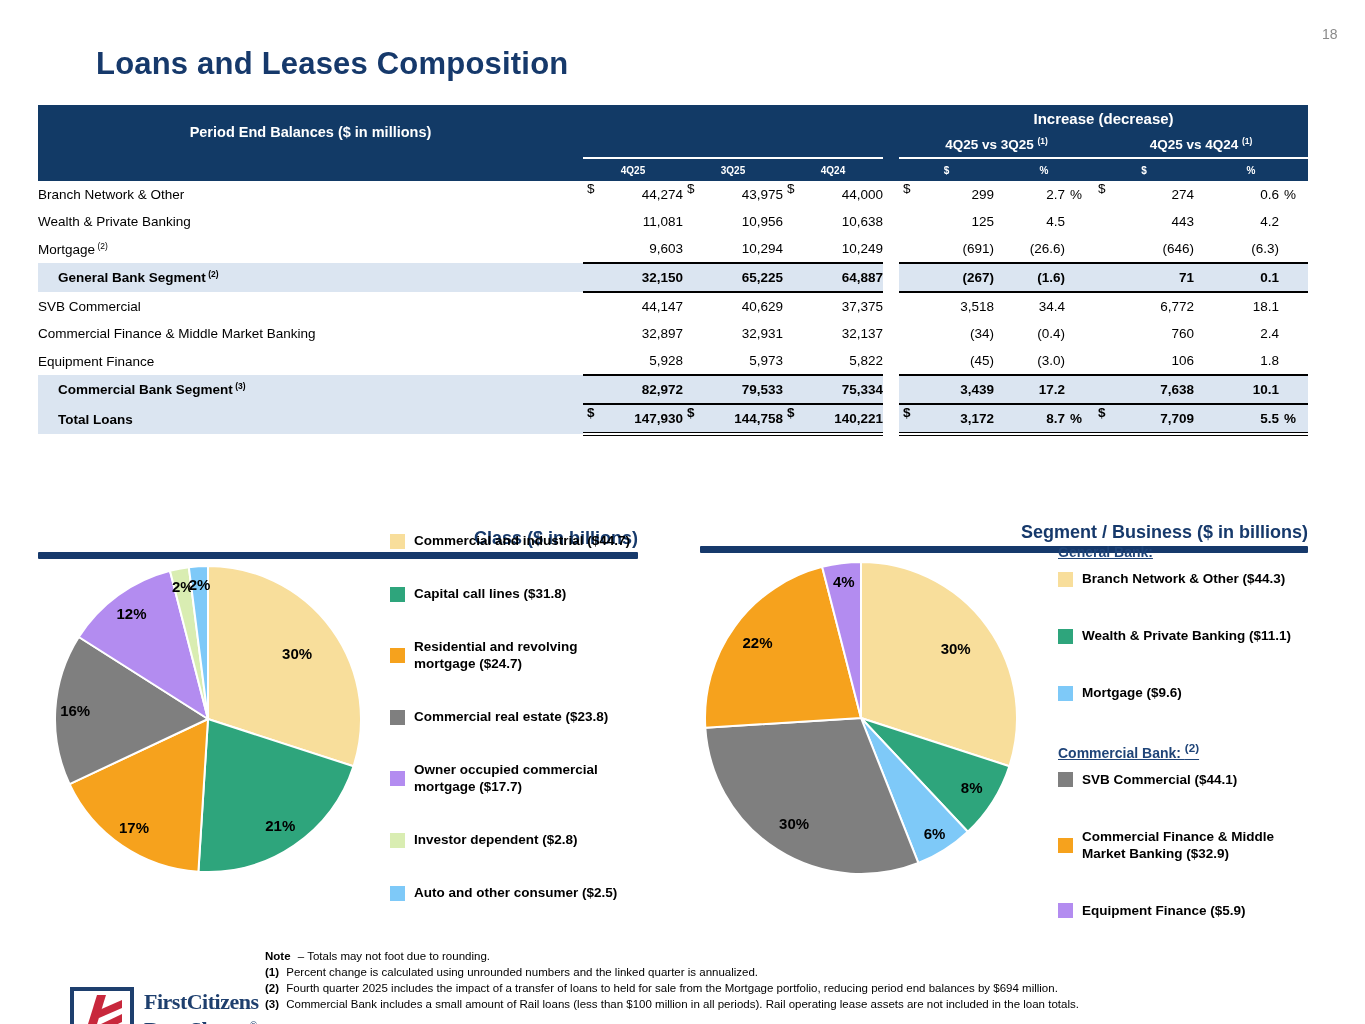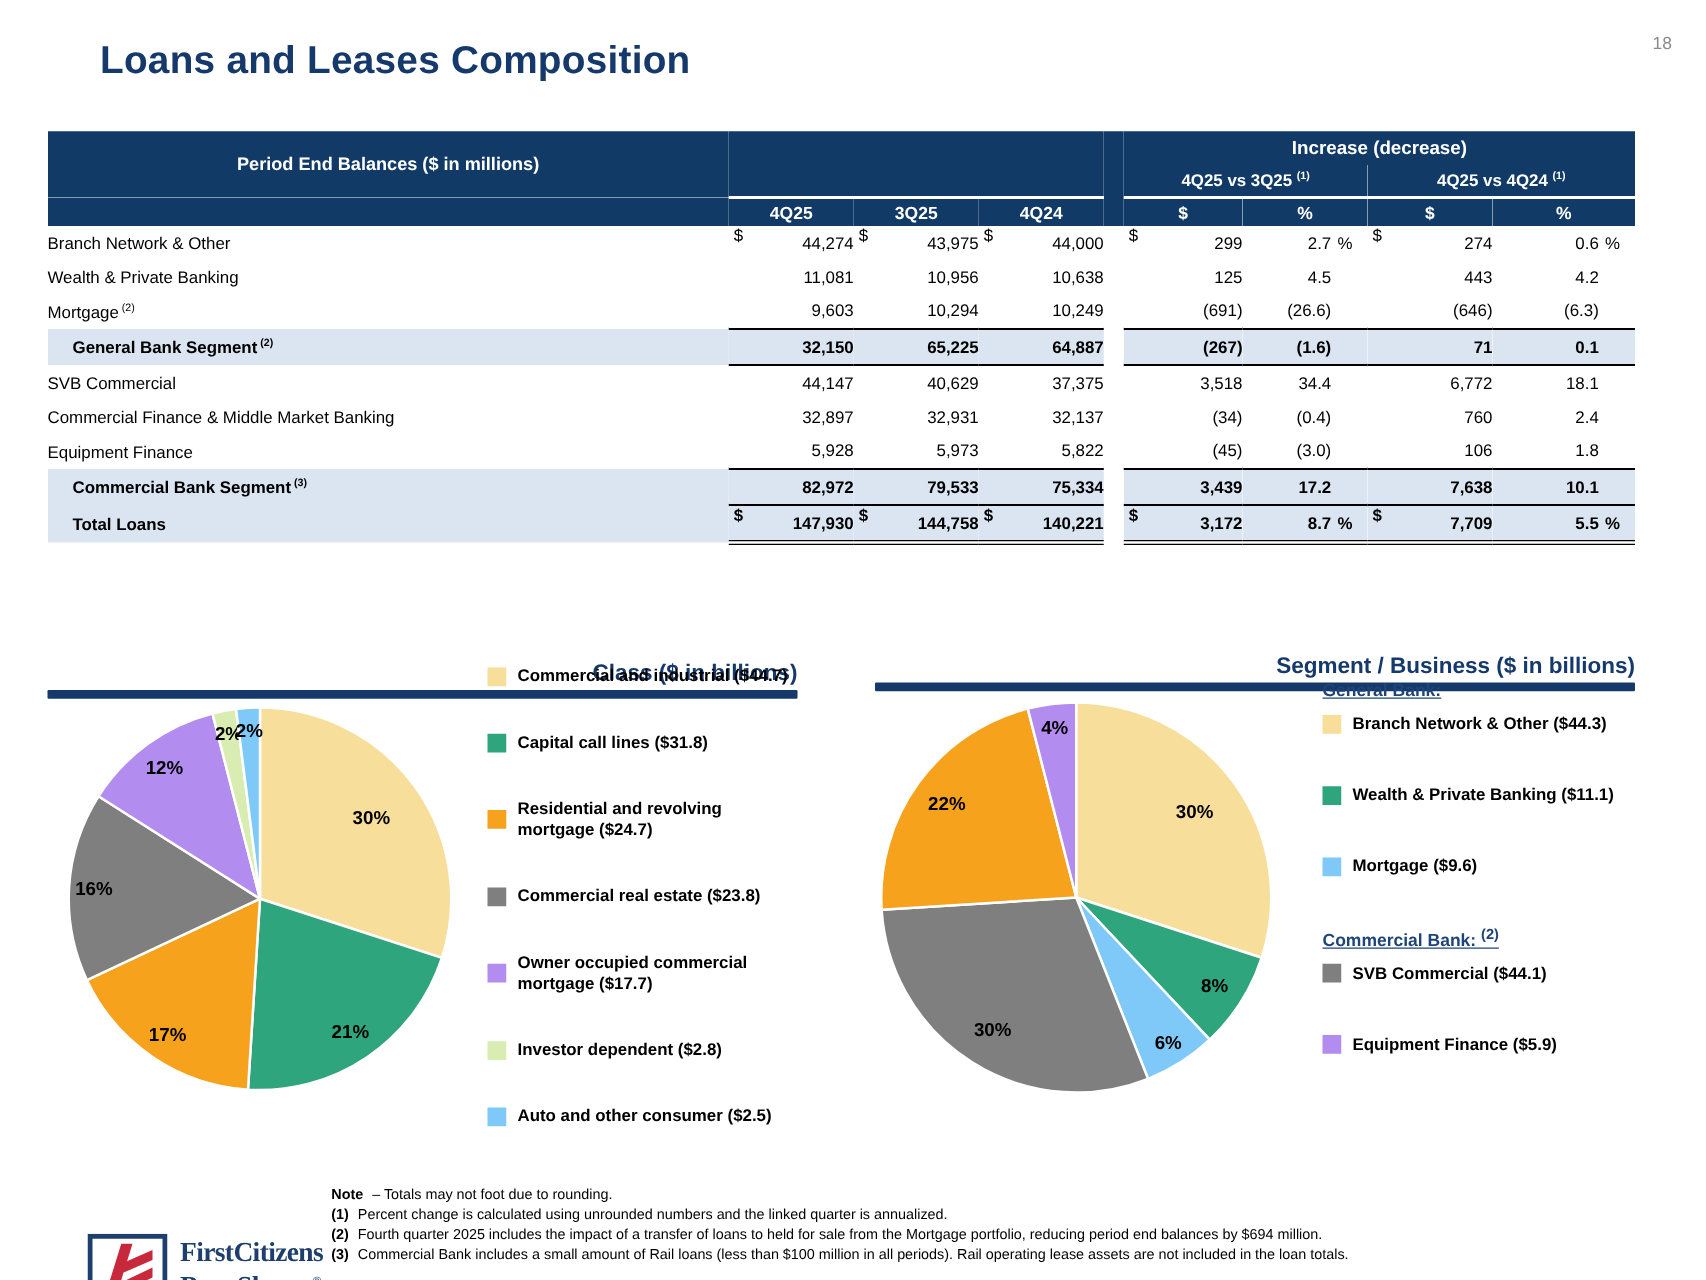--- a/index.html
+++ b/index.html
@@ -2,35 +2,35 @@
 <html style="--navy: #16396B; --hdr: #123A66; --shade: #DBE5F1; --red: #C8283C; --gray: #8A8A8A;"><head>
 <meta charset="utf-8">
 <style>
   :root{
     --navy:#16396B; --hdr:#123A66; --shade:#DBE5F1; --red:#C8283C; --gray:#8A8A8A;
   }
   html,body{margin:0;padding:0;background:#e8e8e8;}
   .slide{position:relative;width:1365px;height:1024px;background:#ffffff;overflow:hidden;
          font-family:"Liberation Sans", sans-serif;color:#000;}
   .page-num{position:absolute;left:1322px;top:26px;font-size:14px;color:var(--gray);}
-  .slide-title{position:absolute;left:80px;top:30px;margin:0;font-size:31px;font-weight:bold;color:var(--navy);letter-spacing:.2px;}
+  .slide-title{position:absolute;left:80px;top:30px;margin:16px;font-size:31px;font-weight:bold;color:var(--navy);letter-spacing:.2px;}
 
   
   table.loans{position:absolute;left:38px;top:105px;width:1270px;border-collapse:collapse;
               table-layout:fixed;font-size:13.5px;}
   table.loans th,table.loans td{padding:0;overflow:hidden;}
   th.hdr{background:var(--hdr);color:#fff;font-weight:bold;vertical-align:middle;}
   thead tr:nth-child(1) th{height:27px;}
   thead tr:nth-child(2) th{height:25px;}
   thead tr:nth-child(3) th{height:22px;}
   th.tlabel{font-size:14.5px;text-align:center;}
   th.inc{font-size:15px;text-align:center;}
   th.vs{font-size:13.5px;text-align:center;border-bottom:2px solid #fff;}
   th.topline{border-bottom:2px solid #fff;}
-  th.q{font-size:14px;text-align:center;}
+  th.q{font-size:10px;text-align:center;}
   th.hdr sup,td sup{font-size:8.5px;vertical-align:super;line-height:0;}
   tbody td{height:27px;background:#fff;}
   td.lblcell{padding-left:8px;white-space:nowrap;margin-left:34px;}
   tr.segment td,tr.total td{background:var(--shade);font-weight:bold;}
   tr.segment td.lblcell,tr.total td.lblcell{padding-left:20px;}
   tr.segment td.gapcell,tr.total td.gapcell{background:#fff;}
   tr.segment td.num{border-top:2px solid #000;border-bottom:2px solid #000;}
   tr.total td.num{border-bottom:4px double #000;}
   td.num{text-align:right;position:relative;padding-right:6px;white-space:nowrap;}
   td.num .pre{position:absolute;left:4px;top:0;}
@@ -283,20 +283,24 @@
         <div class="litem">
           <span class="swatch" style="background: rgb(126, 201, 248);"></span>
           <span>Mortgage ($9.6)</span>
         </div>
         <div class="lhead">Commercial Bank: <sup>(2)</sup></div>
         <div class="litem">
           <span class="swatch" style="background: rgb(127, 127, 127);"></span>
           <span>SVB Commercial ($44.1)</span>
         </div>
         <div class="litem">
+          <span class="swatch" style="background: rgb(246, 162, 29);"></span>
+          <span>Commercial Finance &amp; Middle Market Banking ($32.9)</span>
+        </div>
+        <div class="litem">
           <span class="swatch" style="background: rgb(179, 140, 240);"></span>
           <span>Equipment Finance ($5.9)</span>
         </div>
       </div>
   </div>
 
   <div class="footer-logo">
     <svg width="64" height="58" viewBox="0 0 64 58">
       <rect x="2" y="2" width="60" height="54" fill="#ffffff" stroke="#1E3F6E" stroke-width="4"></rect>
       <polygon points="14,50 27,8 36,8 23,50" fill="#C8283C"></polygon>

